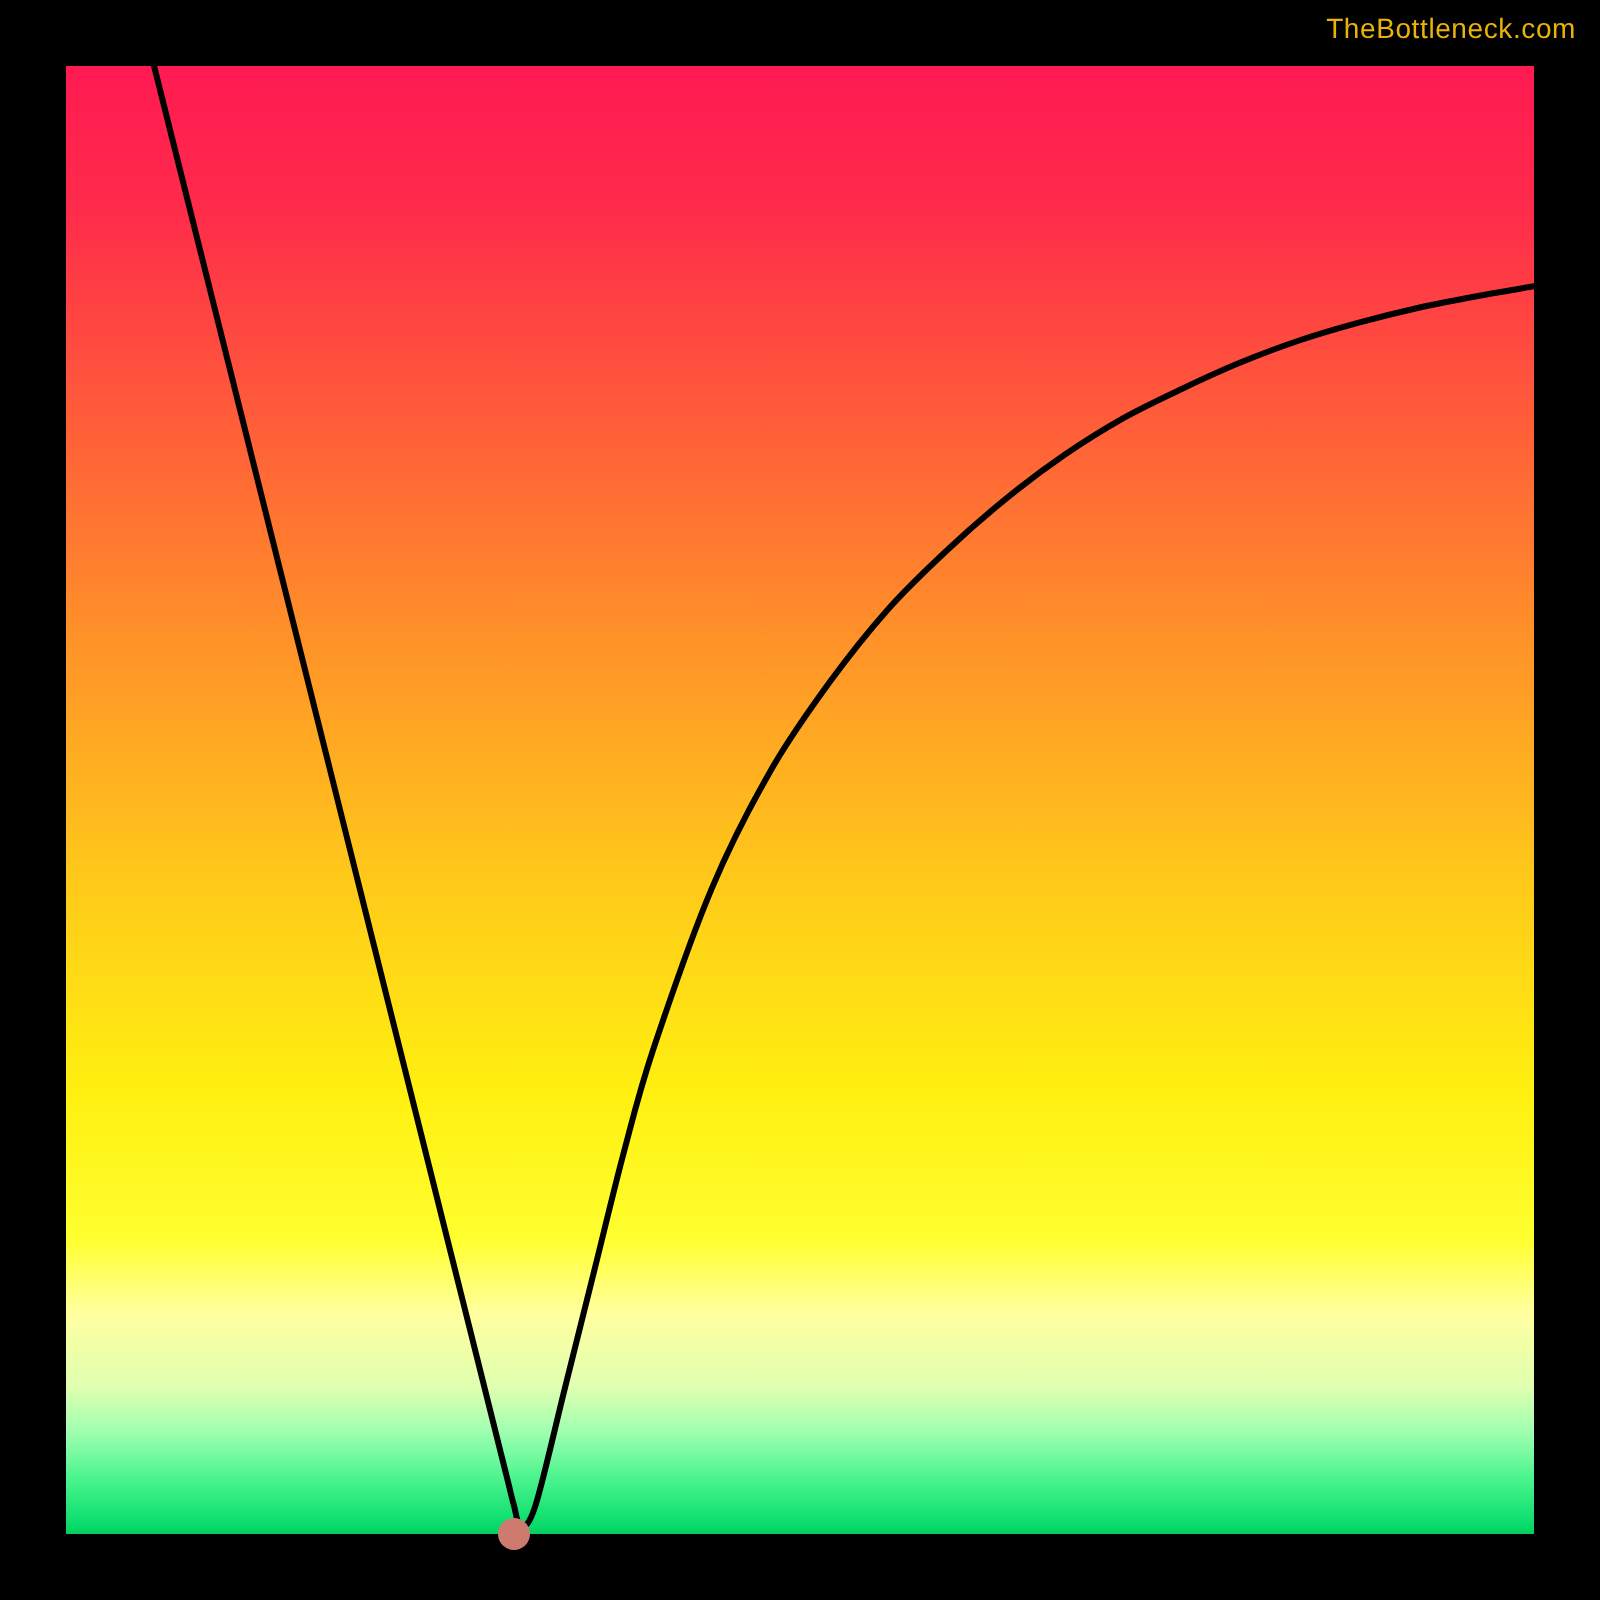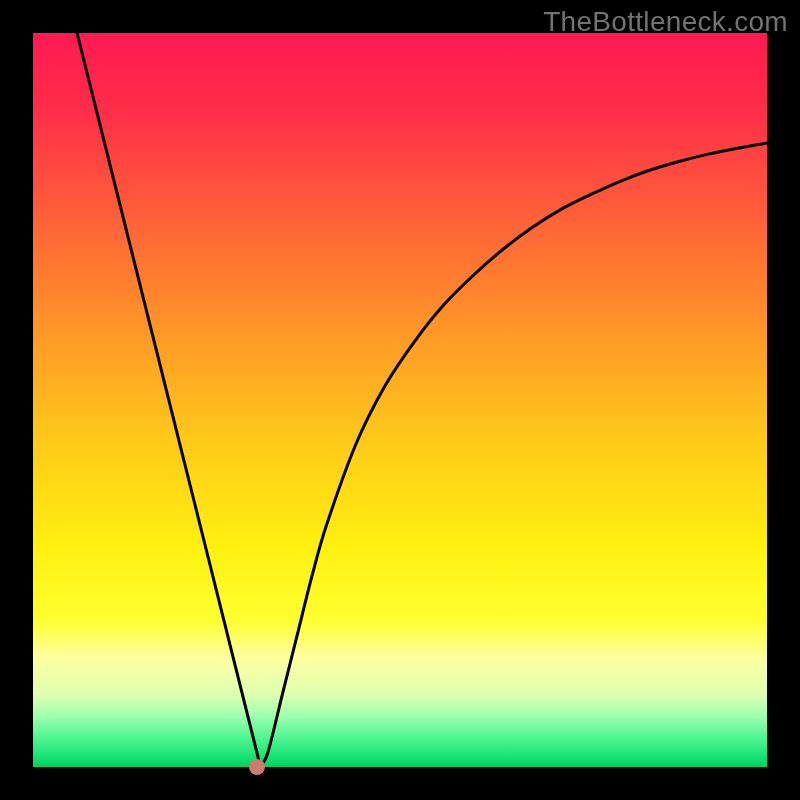--- a/index.html
+++ b/index.html
@@ -3,22 +3,22 @@
 <meta charset="utf-8">
 <style>
   * { margin: 0; padding: 0; box-sizing: border-box; }
   html, body { width: 800px; height: 800px; overflow: hidden; }
   body { background: #000; font-family: Arial, Helvetica, sans-serif; }
   
   .watermark {
     position: absolute;
     top: 6px;
     right: 12px;
-    color: #737373;
-    font-size: 28px;
+    color: #eab308;
+    font-size: 14px;
     font-weight: 500;
     letter-spacing: 0.3px;
     z-index: 10;
   }
   
   .plot-frame {
     position: absolute;
     top: 33px;
     left: 33px;
     width: 734px;

